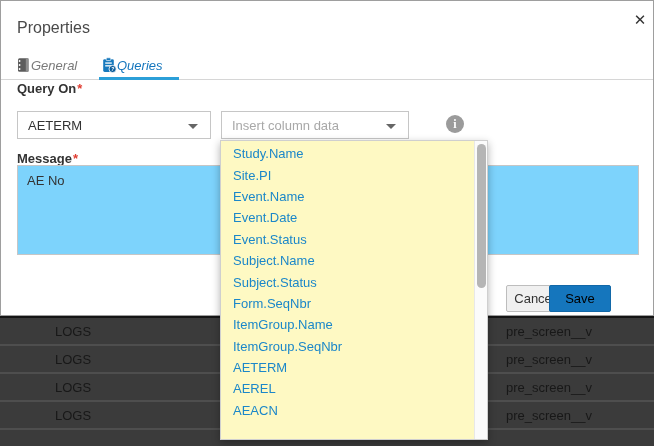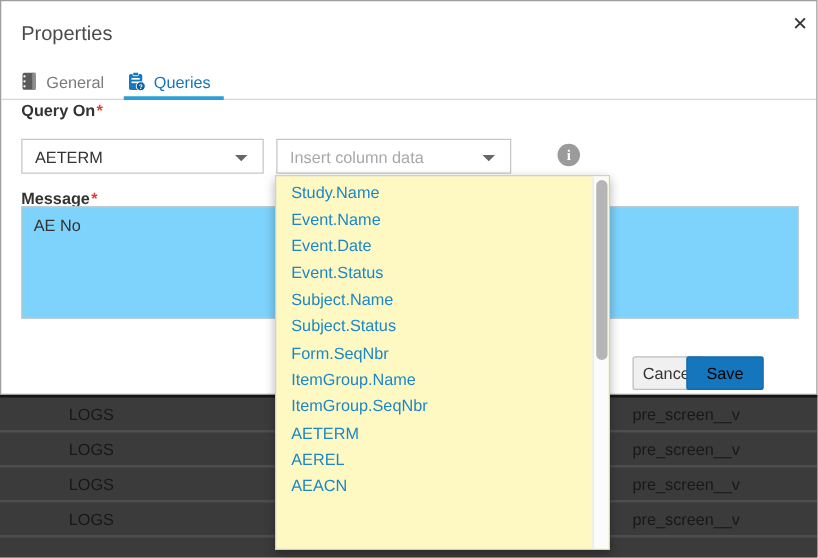--- a/index.html
+++ b/index.html
@@ -15,21 +15,21 @@
   .bg-cell.c2 { left:462px; }
   .bg-cell.c3 { left:506px; }
 
   
   .dialog { position:absolute; left:0; top:0; width:654px; height:316px; background:#ffffff; border:1px solid #9e9e9e; }
   .dlg-title { position:absolute; left:16px; top:18px; font-size:16px; color:#4a4a4a; }
   .dlg-close { position:absolute; left:628px; top:8px; width:22px; height:22px; font-size:15px; color:#333; text-align:center; line-height:22px; cursor:pointer; }
 
   
   .tabbar { position:absolute; left:0; top:48px; width:652px; height:31px; border-bottom:1px solid #d6d6d6; }
-  .tab { position:absolute; top:4px; height:24px; display:flex; align-items:center; gap:6px; font-size:13px; cursor:pointer; }
+  .tab { position:absolute; top:4px; height:24px; display:flex; align-items:center; font-size:13px; cursor:pointer;font-style:italic; }
   .tab-general { left:14px; }
   .tab-queries { left:100px; }
   .tab-general .tab-label { color:#7a7a7a; }
   .tab-queries .tab-label { color:var(--accent,#1779bd); }
   .tab-underline { position:absolute; left:98px; top:28px; width:80px; height:3px; background:var(--underline,#2b9fd8); }
 
   
   .fld-label { position:absolute; font-size:13px; font-weight:bold; color:#333; }
   .req { color:var(--required,#e03c31); margin-left:1px; }
   .lbl-queryon { left:16px; top:80px; }
@@ -148,20 +148,21 @@
 
     <textarea class="msg-box" style="">AE No</textarea>
 
     <button class="btn btn-cancel">Cancel</button>
     <button class="btn btn-save">Save</button>
   </div>
 
   <div class="dd-panel">
     <div class="dd-list">
         <div class="dd-item">Study.Name</div>
+        <div class="dd-item">Site.PI</div>
         <div class="dd-item">Event.Name</div>
         <div class="dd-item">Event.Date</div>
         <div class="dd-item">Event.Status</div>
         <div class="dd-item">Subject.Name</div>
         <div class="dd-item">Subject.Status</div>
         <div class="dd-item">Form.SeqNbr</div>
         <div class="dd-item">ItemGroup.Name</div>
         <div class="dd-item">ItemGroup.SeqNbr</div>
         <div class="dd-item">AETERM</div>
         <div class="dd-item">AEREL</div>

